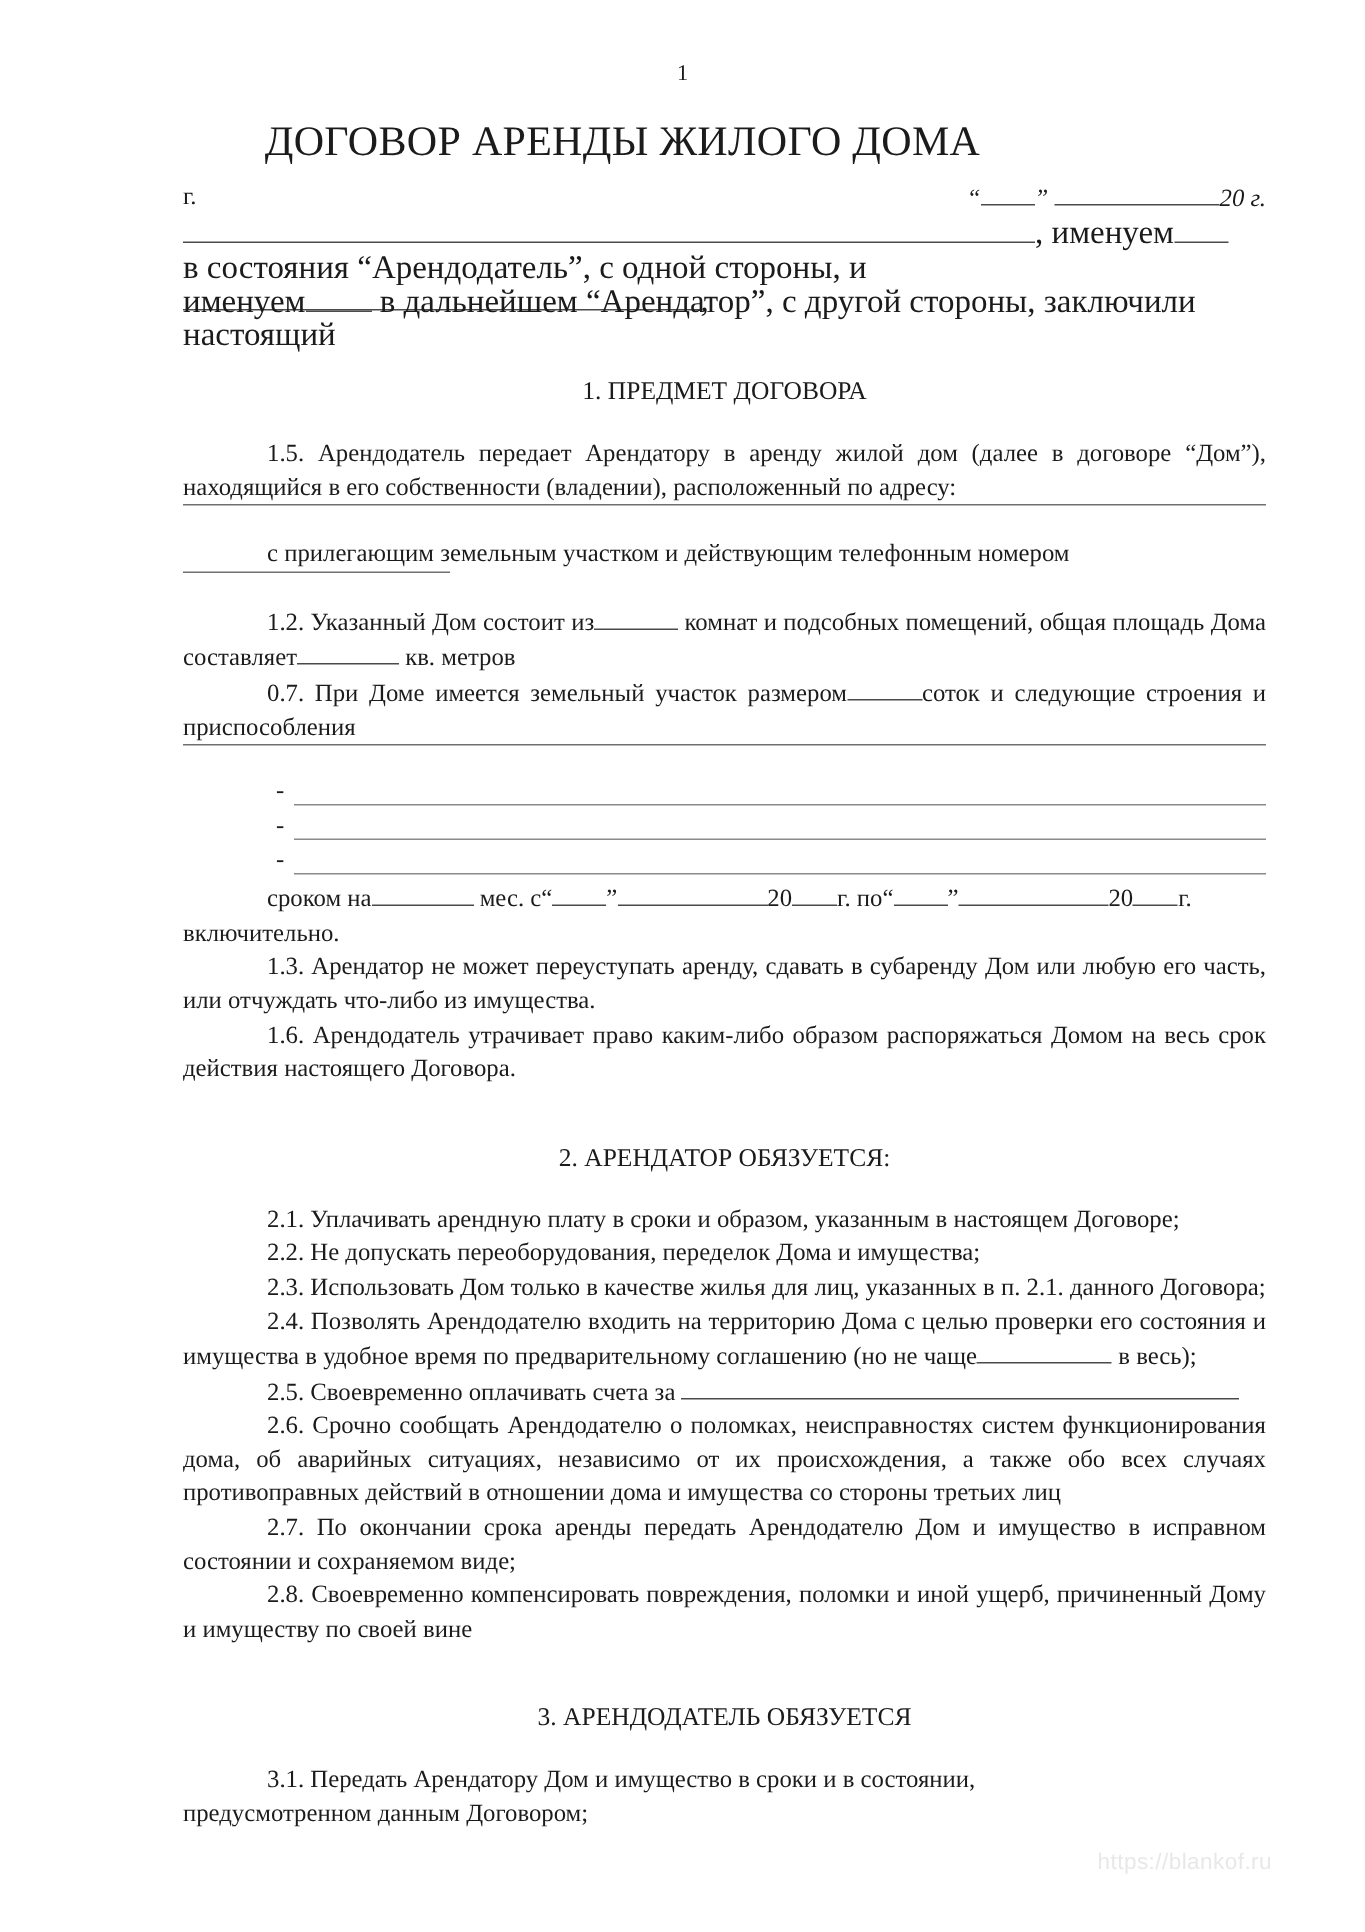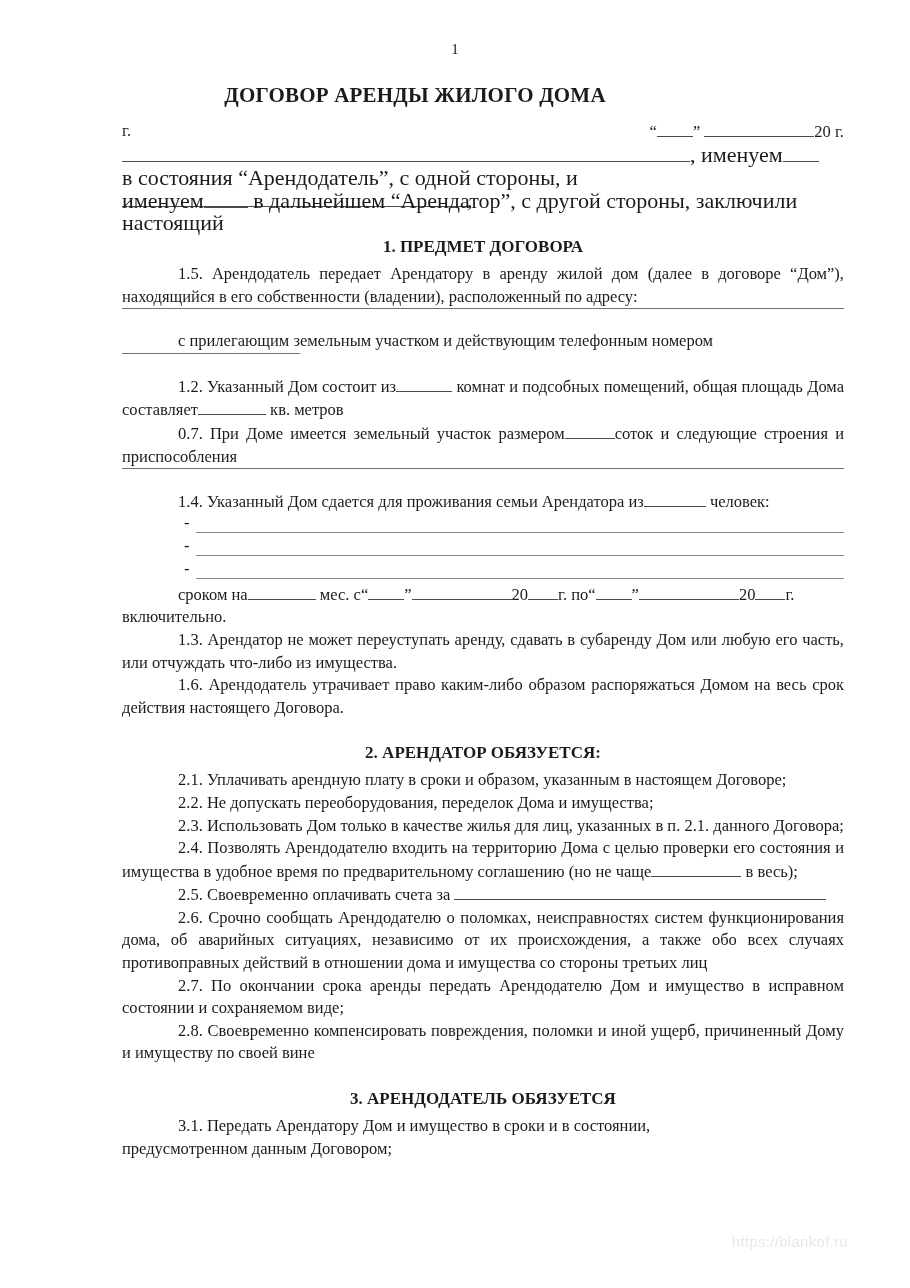--- a/index.html
+++ b/index.html
@@ -28,22 +28,22 @@
     text-align: center;
     font-size: 15px;
     line-height: 18px;
   }
   .doc-title {
     position: absolute;
     top: 82px;
     left: 0;
     width: 830px;
     text-align: center;
-    font-size: 21px;
-    font-weight: bold;
+    font-size: 28px;
+    font-weight: normal;
     letter-spacing: 0.2px;
     line-height: 26px;
   }
   .content {
     position: absolute;
     left: 122px;
     top: 120px;
     width: 722px;
   }
   .para {
@@ -51,44 +51,45 @@
     line-height: 22.6px;
     text-align: justify;
     text-justify: inter-word;
     margin: 0;
   }
   .indent {
     text-indent: 56px;
   }
   .center-head {
     text-align: center;
-    font-weight: bold;
+    font-weight: normal;
     font-size: 17px;
     line-height: 24px;
-    margin: 4px;
+    margin: 18px;
   }
   .spacer-md { height: 18px; }
 
   
   .header-row {
     position: relative;
     height: 24px;
     font-size: 16.5px;
     line-height: 22px;
   }
   .city {
     position: absolute;
     left: 0;
     top: 0;
   }
   .date-group {
     position: absolute;
     right: 0;
     top: 0;
     white-space: nowrap;
+    font-style: italic;
   }
   .ul {
     display: inline-block;
     border-bottom: 1px solid #4a4a4a;
     vertical-align: baseline;
     height: 16px;
   }
   .w30 { width: 30px; }
   .w36 { width: 36px; }
   .w44 { width: 44px; }
@@ -207,24 +208,20 @@
     </div>
 
     <div class="para indent">
       <span>0.7. При Доме имеется земельный участок размером</span><span class="ul w50"></span><span>соток и следующие строения и приспособления</span>
     </div>
 
     <div class="line-row">
       <div class="fullline"></div>
     </div>
 
-    <div class="para indent">
-      <span>1.4. Указанный Дом сдается для проживания семьи Арендатора из</span><span class="ul w62"></span>
-      <span>человек:</span>
-    </div>
 
     <div class="bullet-row">
       <span class="bullet-dash">-</span>
       <span class="bullet-line"></span>
     </div>
     <div class="bullet-row">
       <span class="bullet-dash">-</span>
       <span class="bullet-line"></span>
     </div>
     <div class="bullet-row">

